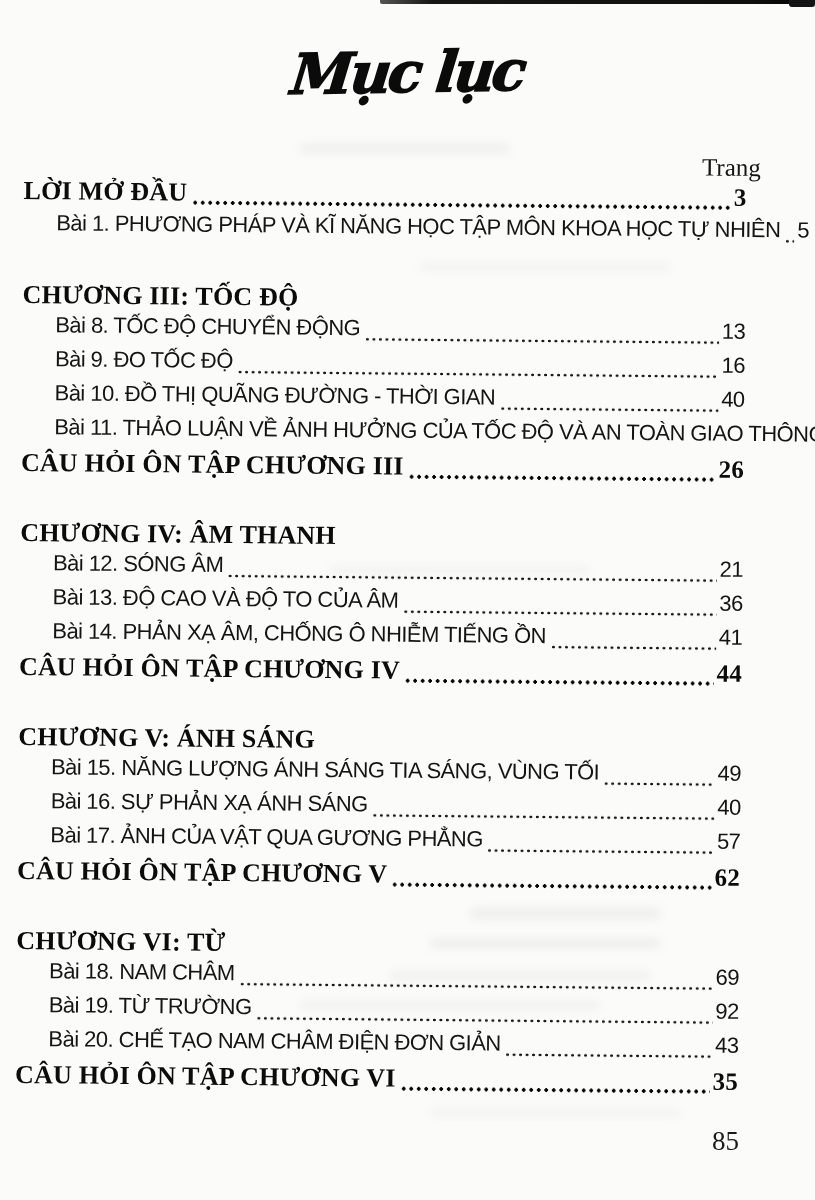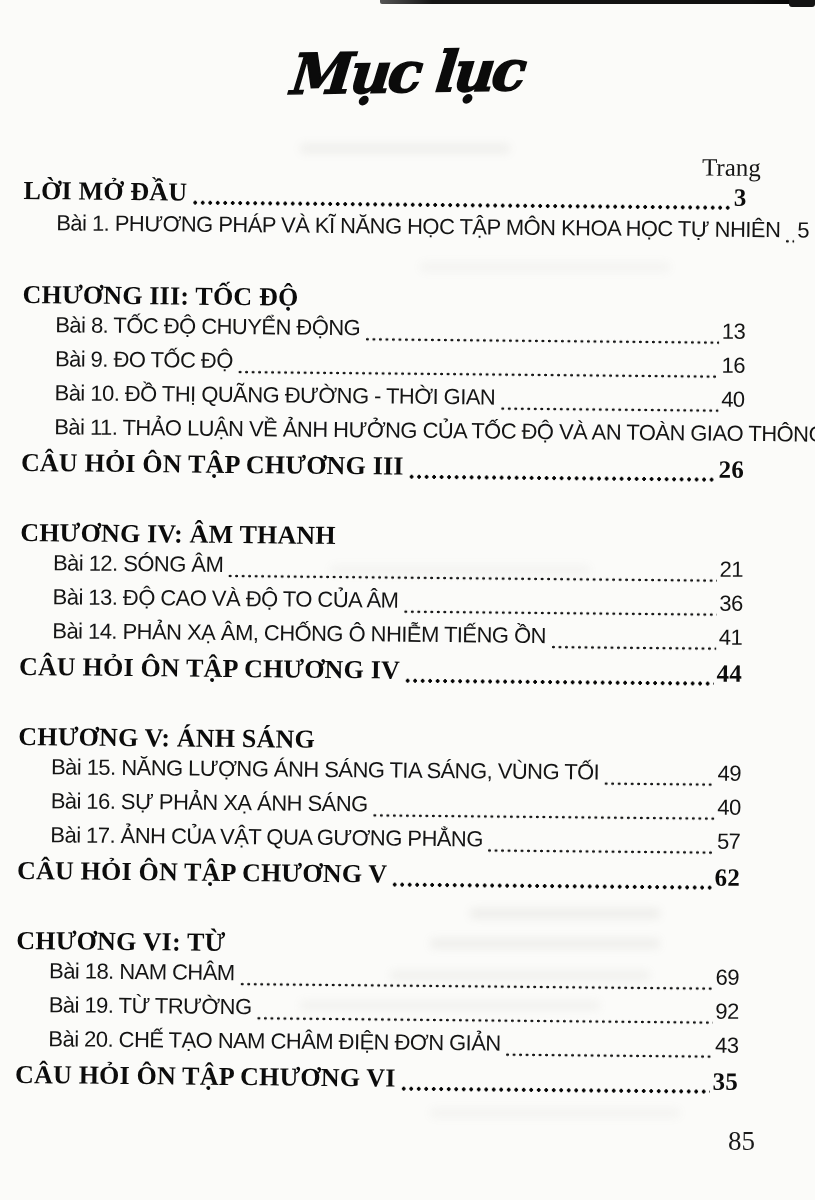--- a/index.html
+++ b/index.html
@@ -86,21 +86,21 @@
   .row.lesson .pg{font-size:22px;}
 
   .chapter-heading{
     font-family:"Liberation Serif", serif;
     font-weight:bold;font-size:26px;letter-spacing:.2px;
     height:34px;line-height:34px;margin-top:34px;color:#0b0b0b;
     white-space:nowrap;
   }
 
   .folio{
-    position:absolute;top:1126px;right:60px;
+    position:absolute;top:1126px;right:76px;
     font-family:"Liberation Serif", serif;
     font-size:27px;color:#1a1a1a;
   }
 </style>
 </head>
 <body>
 
 <div class="page">
 
   <div class="scan-bar"></div>

